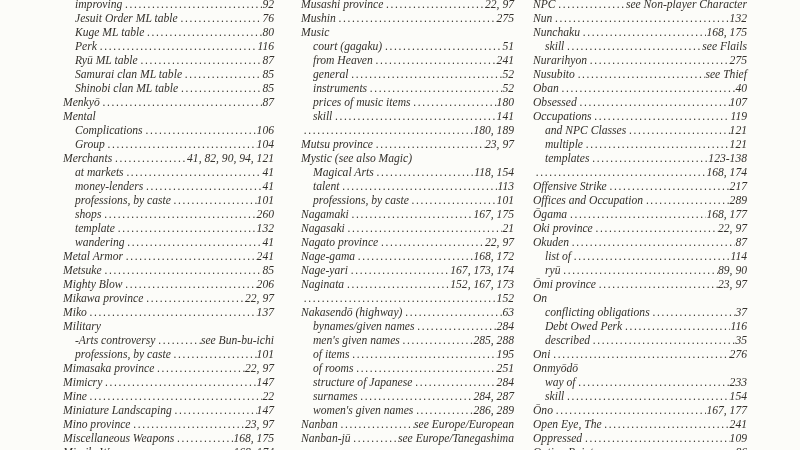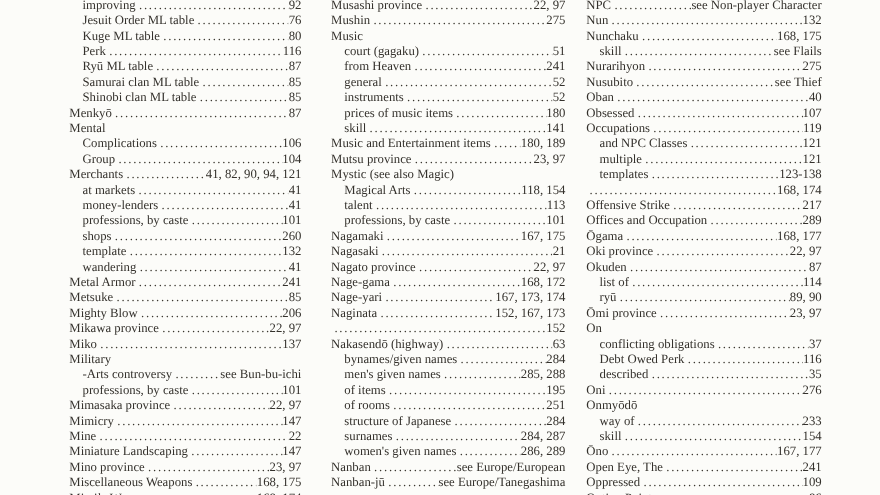--- a/index.html
+++ b/index.html
@@ -9,20 +9,21 @@
     height: 450px;
     overflow: hidden;
     background: #fcfcf9;
     font-family: "Liberation Serif", "DejaVu Serif", serif;
   }
   .page {
     position: relative;
     width: 800px;
     height: 450px;
     overflow: hidden;
+    font-style: italic;
   }
   .col {
     position: absolute;
     top: -2px;
   }
   .col-1 { left: 63px;  width: 211px; }
   .col-2 { left: 301px; width: 213px; }
   .col-3 { left: 533px; width: 214px; }
   .row {
     display: flex;
@@ -257,21 +258,20 @@
         <span class="label">prices of music items</span>
         <span class="dots">......................................................................................................................................................</span>
         <span class="page-num">180</span>
       </div>
       <div class="row ind1">
         <span class="label">skill</span>
         <span class="dots">......................................................................................................................................................</span>
         <span class="page-num">141</span>
       </div>
       <div class="row">
-        <span class="label">Music and Entertainment items</span>
         <span class="dots">......................................................................................................................................................</span>
         <span class="page-num">180, 189</span>
       </div>
       <div class="row">
         <span class="label">Mutsu province</span>
         <span class="dots">......................................................................................................................................................</span>
         <span class="page-num">23, 97</span>
       </div>
       <div class="row">
         <span class="label">Mystic (see also Magic)</span>

